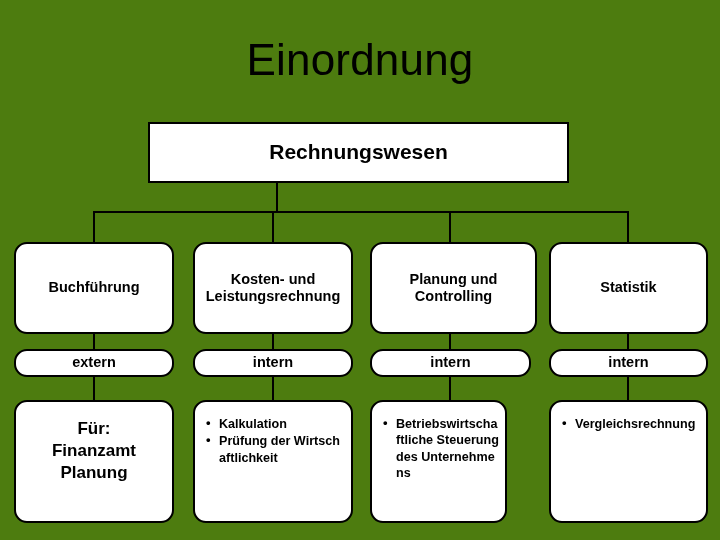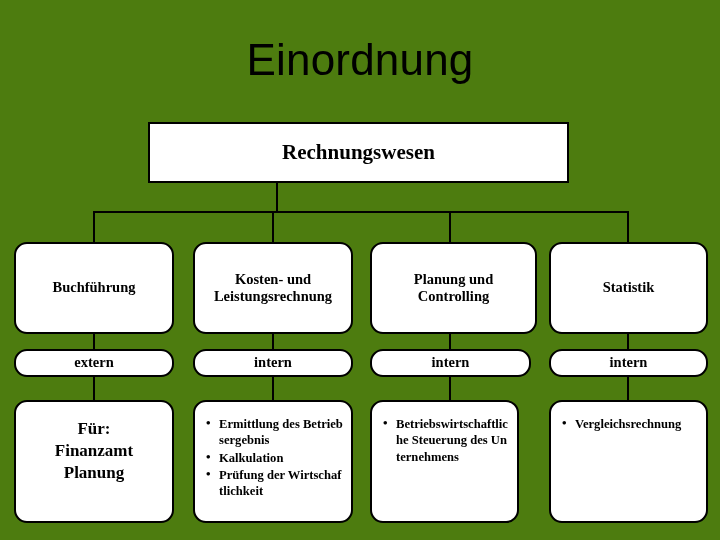--- a/index.html
+++ b/index.html
@@ -28,21 +28,20 @@
   .box{
     position:absolute;
     box-sizing:border-box;
     background:#ffffff;
     border:2.5px solid #000000;
     display:flex;
     align-items:center;
     justify-content:center;
     text-align:center;
     z-index:3;
-    font-family:Liberation Serif, serif;
   }
   .box.rounded{border-radius:13px;}
   .box .txt{
     font-weight:bold;
     line-height:1.18;
     padding:0 6px;
     width:100%;
   }
 
   
@@ -63,21 +62,21 @@
   .mid-box .txt{font-size:14.5px;}
   #mid-0{left:14px;width:160px;border-radius:13px;}
   #mid-1{left:193px;width:160px;}
   #mid-2{left:370px;width:161px;}
   #mid-3{left:549px;width:159px;}
 
   
   .det-box{top:400px;height:123px;align-items:flex-start;}
   #det-0{left:14px;width:160px;}
   #det-1{left:193px;width:160px;}
-  #det-2{left:370px;width:149px;}
+  #det-2{left:370px;width:137px;}
   #det-3{left:549px;width:159px;}
 
   .det-box .txt{
     font-size:17px;
     line-height:1.28;
     padding-top:16px;
   }
   .bullets{
     list-style:none;
     margin:0;
@@ -183,21 +182,20 @@
 
   <div class="box rounded det-box" id="det-0">
     <div class="txt">
         <div>Für:</div>
         <div>Finanzamt</div>
         <div>Planung</div>
       </div>
   </div>
   <div class="box rounded det-box" id="det-1">
     <ul class="bullets">
-        <li>Ermittlung des Betriebsergebnis</li>
         <li>Kalkulation</li>
         <li>Prüfung der Wirtschaftlichkeit</li>
       </ul>
   </div>
   <div class="box rounded det-box" id="det-2">
     <ul class="bullets">
         <li>Betriebswirtschaftliche Steuerung des Unternehmens</li>
       </ul>
   </div>
   <div class="box rounded det-box" id="det-3">

